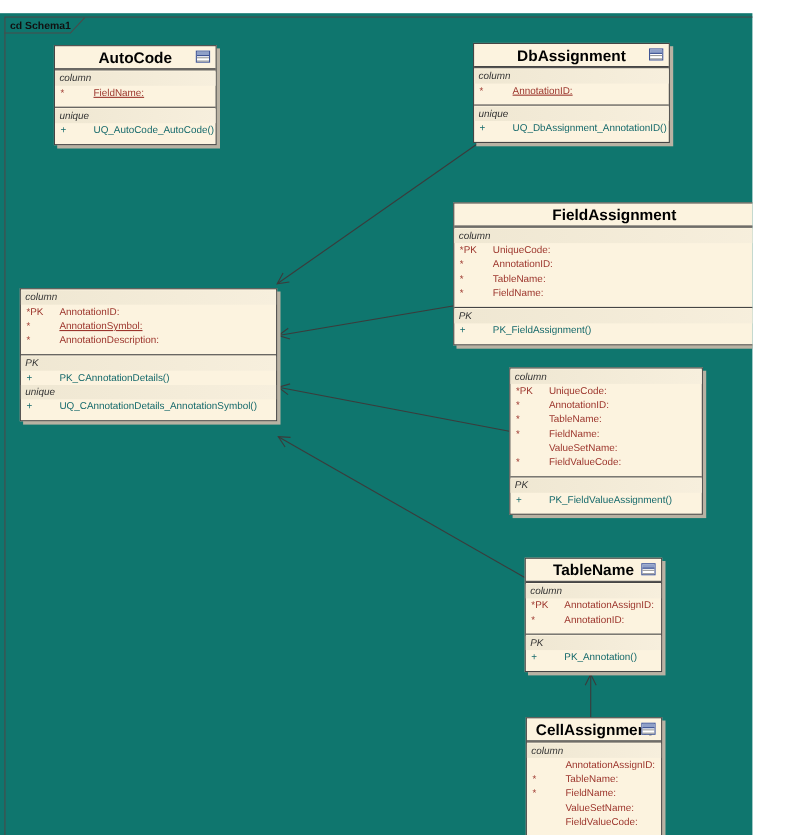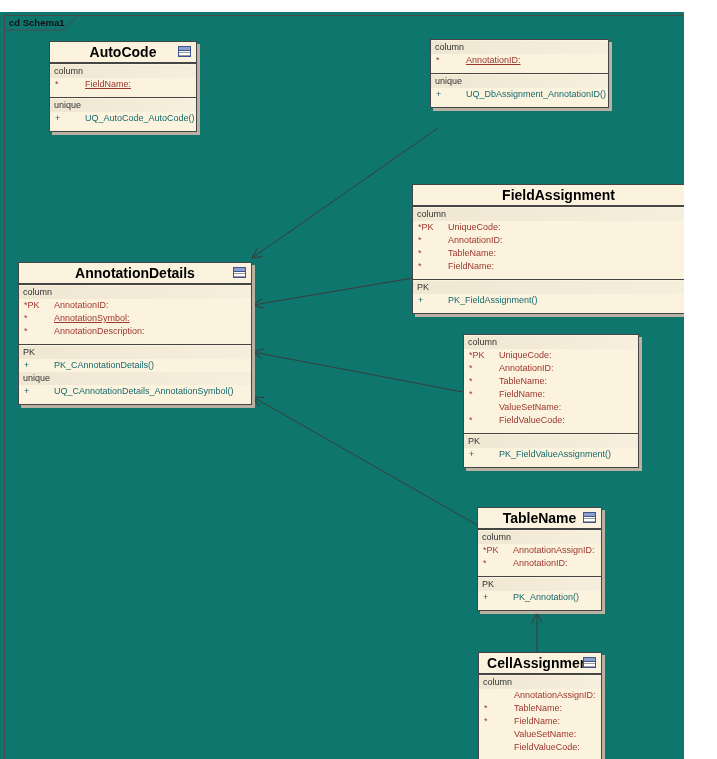--- a/index.html
+++ b/index.html
@@ -23,21 +23,21 @@
                   font-weight:bold; font-size:14px; color:#000; border-bottom:1px solid #454545; }
   .table-icon { position:absolute; right:5px; top:4px; width:13px; height:11px;
                 border:1px solid #3f5494; background:#ffffff; box-sizing:border-box; }
   .table-icon::before { content:""; position:absolute; left:0; right:0; top:0; height:3px;
                         background:#8c; background:#8fa0c8; border-bottom:1px solid #3f5494; }
   .table-icon::after  { content:""; position:absolute; left:0; right:0; top:5px; height:1px;
                         background:#9a9a9a; box-shadow:0 3px 0 #9a9a9a; }
   .section { border-top:1px solid #454545; padding:1px 0 6px 0; }
   .section:first-of-type { border-top:none; }
   .sec-label { height:13px; line-height:13px; padding-left:4px; color:#333;
-               background:linear-gradient(90deg,#efe7d2,#f7efdd); }
+               background:linear-gradient(90deg,#efe7d2,#f7efdd);font-style:italic; }
   .row { display:flex; height:13px; line-height:13px; white-space:nowrap; }
   .row .prefix { width:28px; padding-left:5px; flex:none; }
   .row .rname  { padding-left:2px; }
   .attr .prefix, .attr .rname { color:#9c352c; }
   .op   .prefix, .op   .rname { color:#15696b; }
   .u { text-decoration:underline; }
 </style>
 </head>
 <body>
 
@@ -73,20 +73,21 @@
       </div>
       <div class="section">
         <div class="sec-label">unique</div>
         <div class="row op">
           <span class="prefix">+</span>
           <span class="rname">UQ_AutoCode_AutoCode()</span>
         </div>
       </div>
     </div>
   <div class="entity" style="left:430px; top:27px;  width:177px;">
+      <div class="entity-title"><span>DbAssignment</span><span class="table-icon"></span></div>
       <div class="section">
         <div class="sec-label">column</div>
         <div class="row attr">
           <span class="prefix">*</span>
           <span class="rname u">AnnotationID:</span>
         </div>
       </div>
       <div class="section">
         <div class="sec-label">unique</div>
         <div class="row op">
@@ -118,21 +119,20 @@
       </div>
       <div class="section">
         <div class="sec-label">PK</div>
         <div class="row op">
           <span class="prefix">+</span>
           <span class="rname">PK_FieldAssignment()</span>
         </div>
       </div>
     </div>
   <div class="entity" style="left:18px;  top:250px; width:232px;">
-      <div class="entity-title"><span>AnnotationDetails</span><span class="table-icon"></span></div>
       <div class="section">
         <div class="sec-label">column</div>
         <div class="row attr">
           <span class="prefix">*PK</span>
           <span class="rname">AnnotationID:</span>
         </div>
         <div class="row attr">
           <span class="prefix">*</span>
           <span class="rname u">AnnotationSymbol:</span>
         </div>

